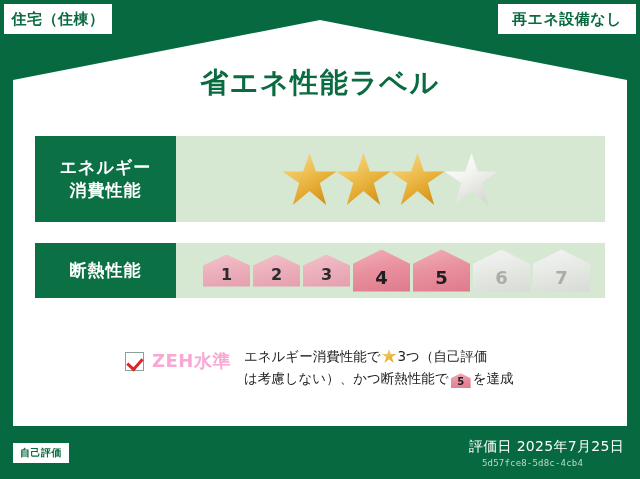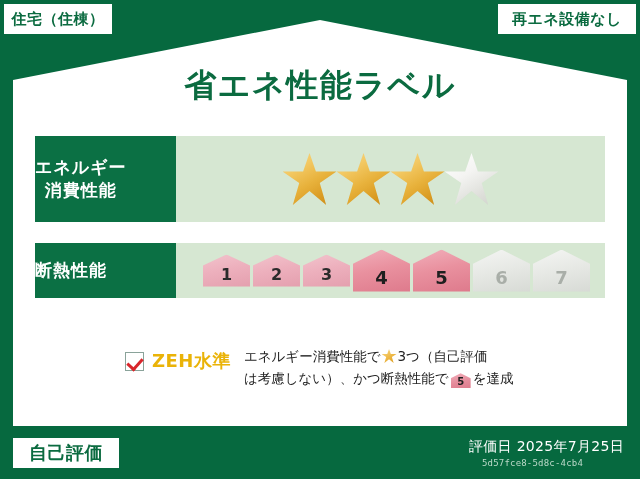--- a/index.html
+++ b/index.html
@@ -58,21 +58,21 @@
     z-index: 4;
   }
   #title-sub {
     color: #11724a;
     font-size: 13.5px;
     font-weight: bold;
     letter-spacing: 1px;
   }
   #title-main {
     color: #0b6b40;
-    font-size: 32px;
+    font-size: 28px;
     font-weight: bold;
     letter-spacing: 1.5px;
     margin-top: 6px;
   }
 
   
   .perf-row {
     position: absolute;
     left: 35px;
     width: 570px;
@@ -87,21 +87,21 @@
     width: 141px;
     flex: 0 0 141px;
     background: #0b7044;
     color: #ffffff;
     font-size: 17px;
     font-weight: bold;
     line-height: 1.35;
     letter-spacing: 1px;
     display: flex;
     align-items: center;
-    justify-content: flex-start;
+    justify-content: center;
     text-align: center;
   }
   .row-body {
     flex: 1 1 auto;
     display: flex;
     align-items: center;
     justify-content: center;
     gap: 2px;
   }
   #row-insulation .row-body { justify-content: flex-start; padding-left: 27px; gap: 3px; }
@@ -188,21 +188,21 @@
   #zeh-checkbox::after {
     content: "";
     position: absolute;
     left: 3.5px; top: 2px;
     width: 7px; height: 12px;
     border: solid #d8262b;
     border-width: 0 3px 3px 0;
     transform: rotate(42deg);
   }
   #zeh-label {
-    color: #eab308;
+    color: #f9a8d4;
     font-size: 18px;
     font-weight: bold;
     margin-left: 8px;
     letter-spacing: 0.5px;
   }
   #zeh-desc {
     flex: 1 1 auto;
     margin-left: 13px;
     color: #222222;
     font-size: 13.5px;
@@ -242,23 +242,23 @@
     align-items: center;
   }
   #footer-left {
     display: flex;
     align-items: center;
     margin-left: 13px;
   }
   #eval-method-badge {
     background: #ffffff;
     color: #0b6b40;
-    font-size: 18px;
-    font-weight: bold;
-    padding: 3px 16px;
+    font-size: 10px;
+    font-weight: bold;
+    padding: 3px 7px;
     letter-spacing: 0.5px;
   }
   #eval-address {
     color: #ffffff;
     font-size: 13.5px;
     margin-left: 9px;
     letter-spacing: 0.3px;
   }
   #footer-right {
     margin-left: auto;

